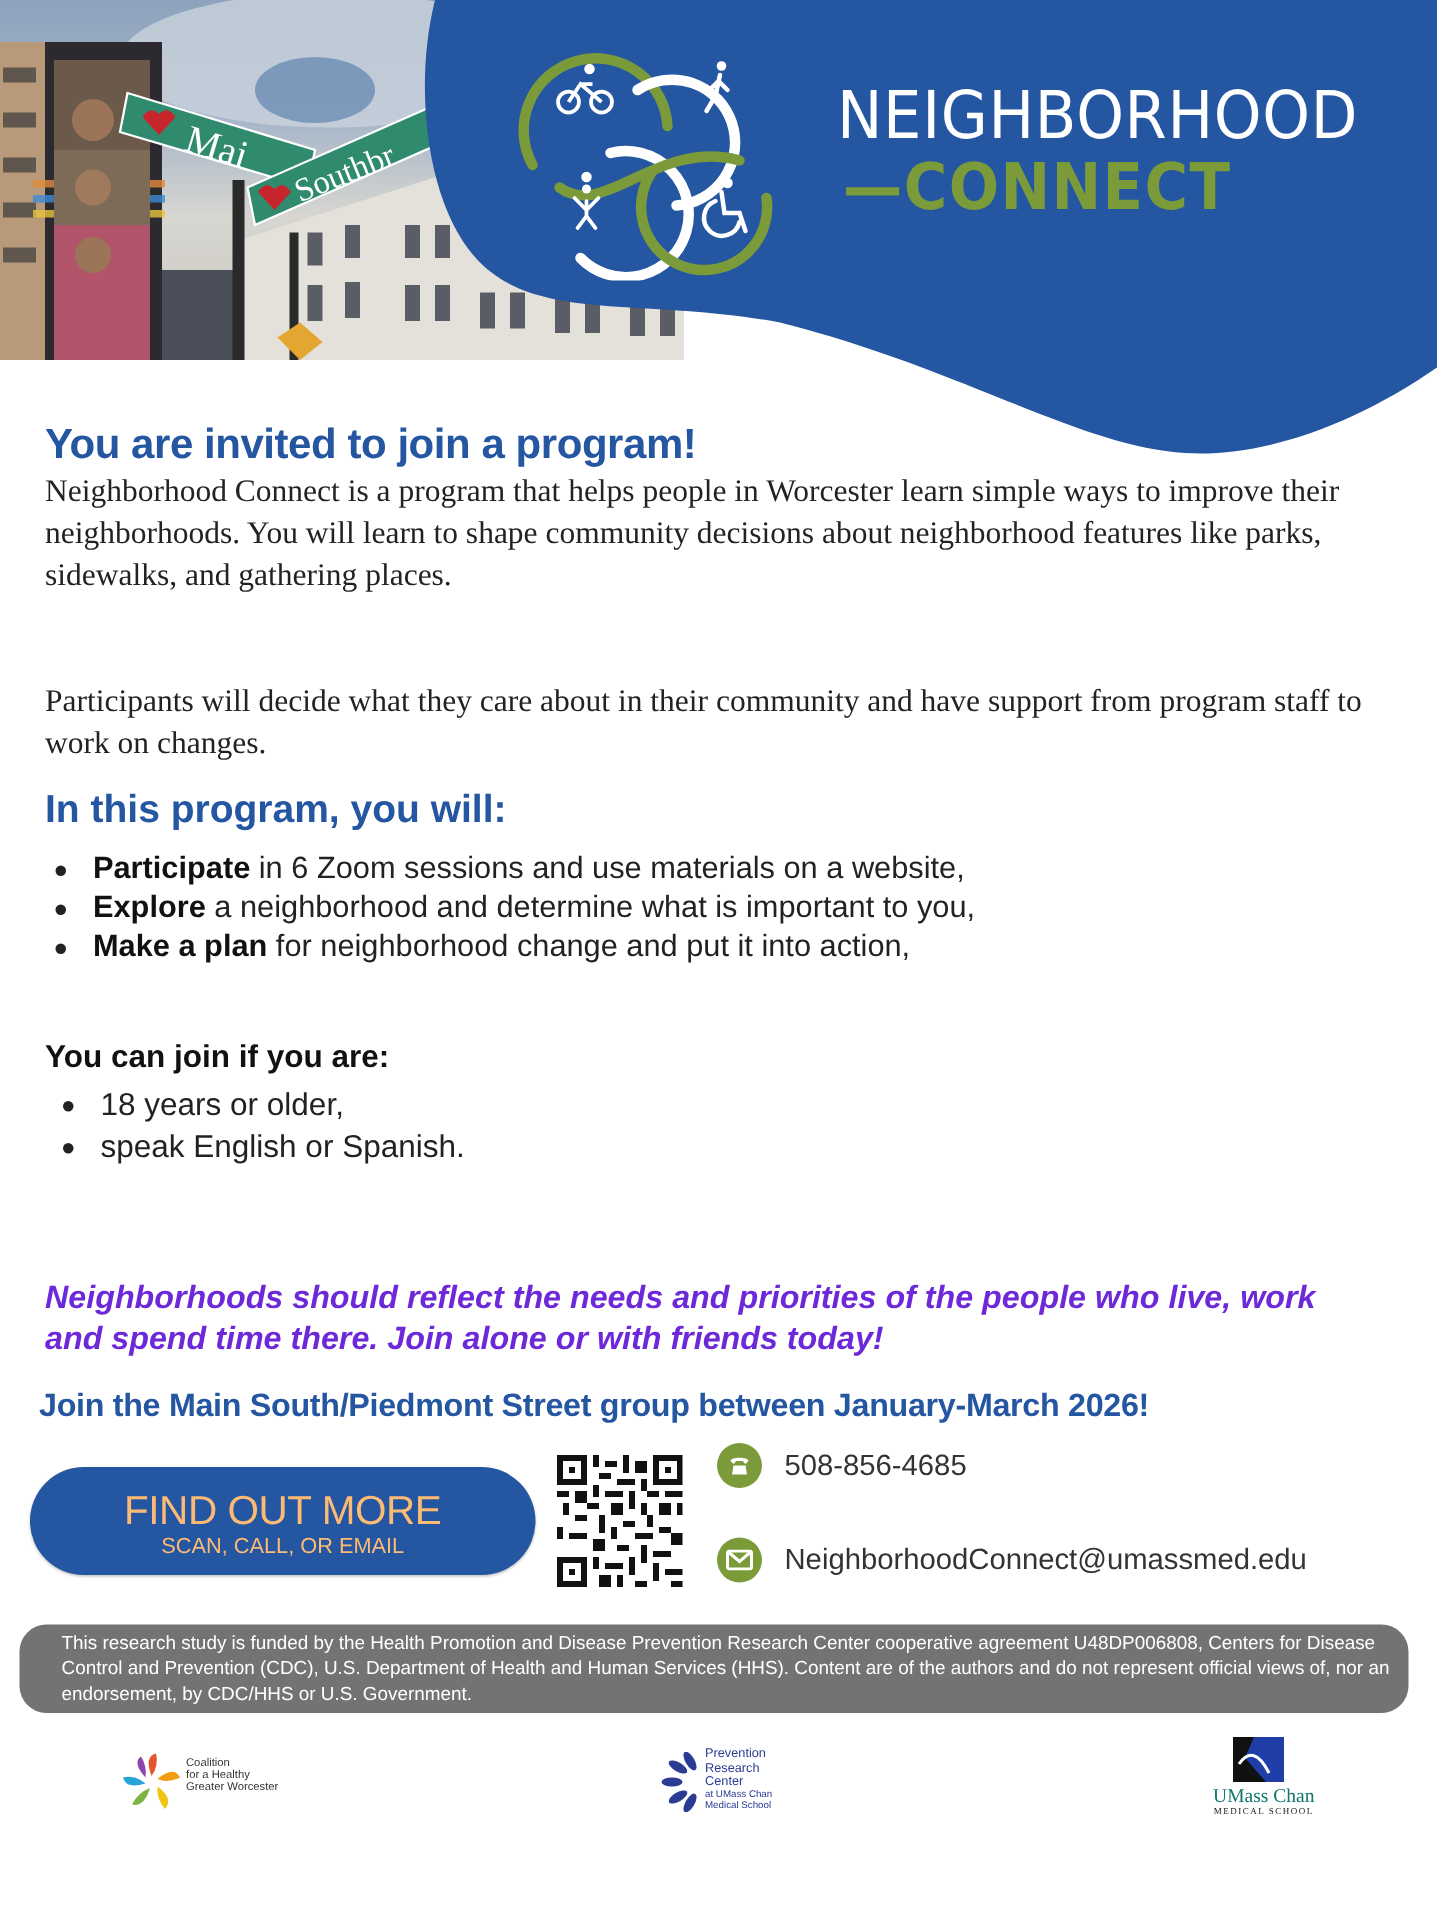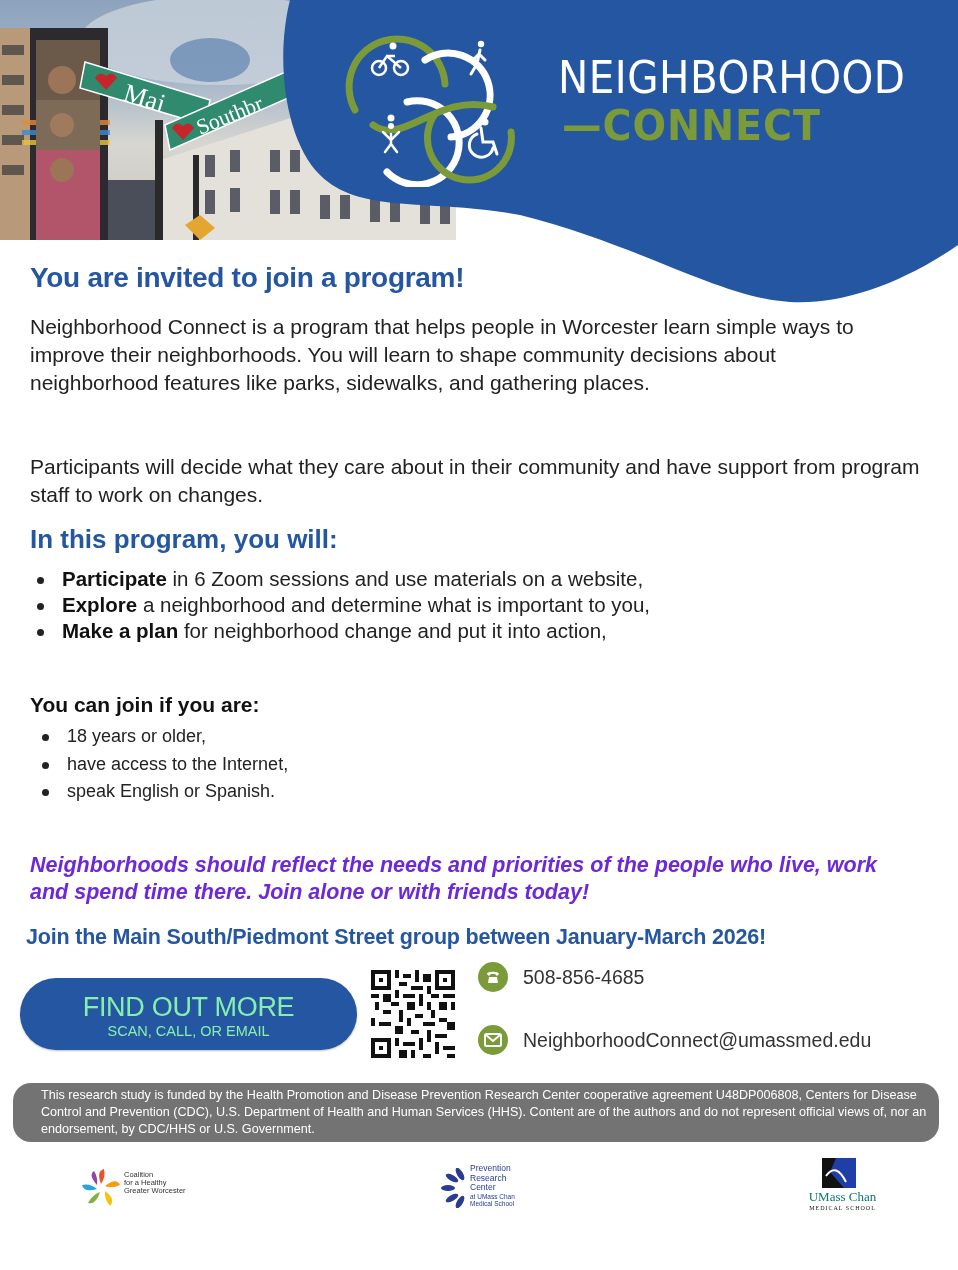--- a/index.html
+++ b/index.html
@@ -13,41 +13,41 @@
   .blue-wave { position: absolute; left: 0; top: 0; width: 958px; height: 310px; pointer-events: none; }
 
   .logo-mark { position: absolute; left: 343px; top: 22px; width: 190px; height: 165px; }
   .brand-title { position: absolute; left: 558px; top: 56px; color: #ffffff; font-family: "DejaVu Sans", sans-serif;
     font-size: 44px; font-weight: 400; letter-spacing: 0.5px; line-height: 1; transform: scaleX(0.92); transform-origin: left; }
   .brand-sub { position: absolute; left: 562px; top: 104px; color: #7b9a3a; font-family: "DejaVu Sans", sans-serif;
     font-size: 43px; font-weight: 700; line-height: 1; letter-spacing: 1px; transform: scaleX(0.92); transform-origin: left; }
 
   .content { position: absolute; left: 30px; width: 900px; }
   .h-blue { color: #2456a1; font-family: "Liberation Sans", sans-serif; font-weight: 700; }
-  .h1 { top: 262px; font-size: 28px; letter-spacing: -0.3px; }
-  .p { font-family: Liberation Sans, sans-serif; font-size: 21px; line-height: 28px; color: #222; }
+  .h1 { top: 280px; font-size: 28px; letter-spacing: -0.3px; }
+  .p { font-family: Liberation Serif, serif; font-size: 21px; line-height: 28px; color: #222; }
   .p1 { top: 313px; width: 880px; }
   .p2 { top: 453px; width: 905px; }
   .h2 { top: 524px; font-size: 26px; }
   .list { list-style: none; font-family: "Liberation Sans", sans-serif; font-size: 20.5px; line-height: 26px; color: #222; }
   .list li { position: relative; padding-left: 32px; }
   .list li::before { content: ""; position: absolute; left: 7px; top: 11px; width: 7px; height: 7px; border-radius: 50%; background: #222; }
   .list1 { top: 566px; }
   .list1 b { font-weight: 700; color: #111; }
   .h3 { top: 693px; font-family: "Liberation Sans", sans-serif; font-size: 21px; font-weight: 700; color: #111; }
-  .list2 { top: 723px; font-size: 18px; line-height: 27.5px; }
+  .list2 { top: 723px; font-size: 21px; line-height: 27.5px; }
   .list2 li { padding-left: 37px; }
   .list2 li::before { left: 12px; }
   .tagline { top: 852px; font-family: "Liberation Sans", sans-serif; font-size: 21.5px; font-weight: 700; font-style: italic;
     line-height: 27px; color: #6d28d9; width: 890px; }
   .join-line { position: absolute; left: 26px; top: 925px; font-family: "Liberation Sans", sans-serif; font-size: 21.5px;
     font-weight: 700; color: #2456a1; letter-spacing: -0.2px; }
 
   .cta { position: absolute; left: 20px; top: 978px; width: 337px; height: 72px; background: #2456a1; border-radius: 36px;
-    color: #86efac; text-align: center; cursor: pointer; box-shadow: 0 1px 2px rgba(0,0,0,0.25); }
+    color: #fdba74; text-align: center; cursor: pointer; box-shadow: 0 1px 2px rgba(0,0,0,0.25); }
   .cta-main { display: block; margin-top: 14px; font-family: "Liberation Sans", sans-serif; font-size: 27px; line-height: 30px; letter-spacing: -0.3px; }
   .cta-sub { display: block; font-family: "Liberation Sans", sans-serif; font-size: 14.5px; line-height: 18px; }
 
   .qr { position: absolute; left: 371px; top: 970px; width: 84px; height: 88px; }
 
   .contact-row { position: absolute; left: 478px; display: flex; align-items: center; }
   .contact-icon { width: 30px; height: 30px; border-radius: 50%; background: #7b9a3a; display: flex; align-items: center; justify-content: center; margin-right: 15px; }
   .contact-text { font-family: "Liberation Sans", sans-serif; font-size: 19.5px; color: #333; }
   .phone-row { top: 962px; }
   .email-row { top: 1025px; }
@@ -175,21 +175,20 @@
 <h2 class="content h-blue h2">In this program, you will:</h2>
 <ul class="content list list1">
   <li><b>Participate</b><span> in 6 Zoom sessions and use materials on a website,</span></li>
   <li><b>Explore</b><span> a neighborhood and determine what is important to you,</span></li>
   <li><b>Make a plan</b><span> for neighborhood change and put it into action,</span></li>
 </ul>
 
 <h3 class="content h3">You can join if you are:</h3>
 <ul class="content list list2">
   <li>18 years or older,</li>
-  <li>have access to the Internet,</li>
   <li>speak English or Spanish.</li>
 </ul>
 
 <p class="content tagline">Neighborhoods should reflect the needs and priorities of the people who live, work and spend time there. Join alone or with friends today!</p>
 <div class="join-line">Join the Main South/Piedmont Street group between January-March 2026!</div>
 
 <div class="cta">
   <span class="cta-main">FIND OUT MORE</span>
   <span class="cta-sub">SCAN, CALL, OR EMAIL</span>
 </div>

